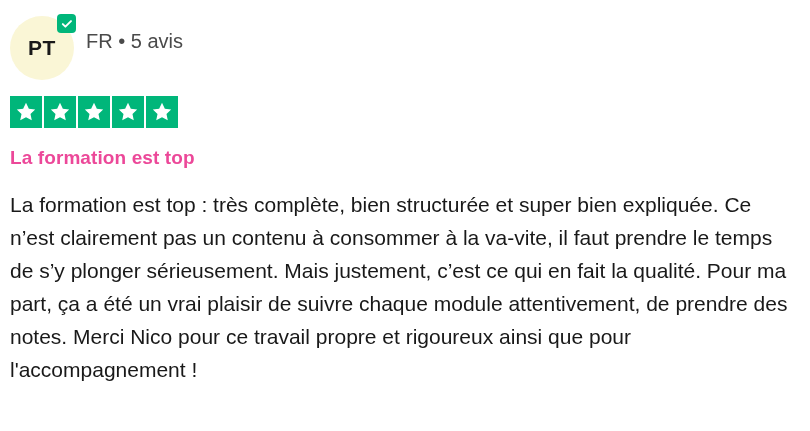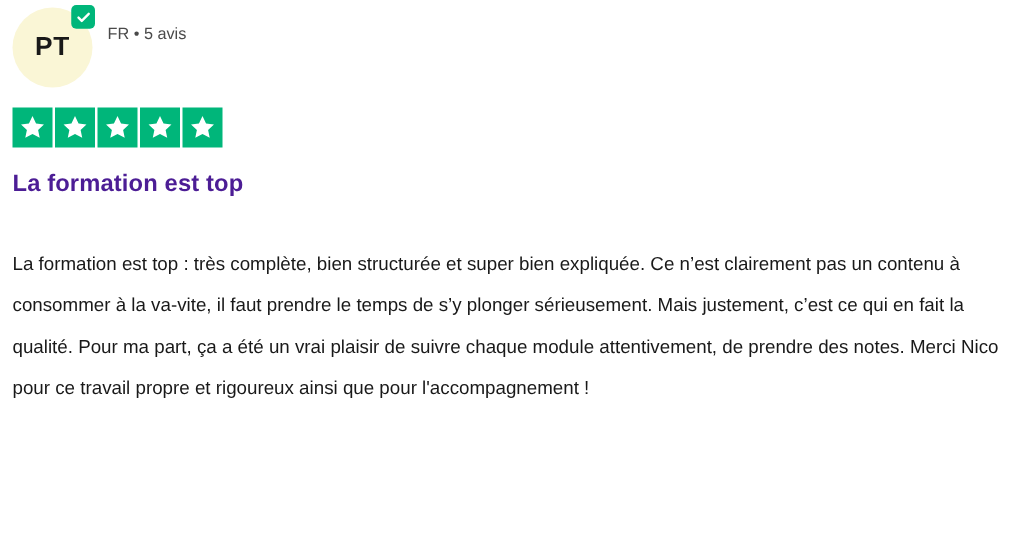--- a/index.html
+++ b/index.html
@@ -8,21 +8,21 @@
   }
   body {
     width: 810px;
     height: 431px;
     background: #ffffff;
     font-family: "Liberation Sans", sans-serif;
     color: #191919;
     overflow: hidden;
   }
   .review {
-    padding: 6px 10px 0 10px;
+    padding: 16px 10px 0 10px;
     box-sizing: border-box;
   }
   .reviewer {
     display: flex;
     align-items: flex-start;
     gap: 12px;
   }
   .avatar-wrap {
     position: relative;
     width: 64px;
@@ -62,21 +62,21 @@
   }
   .reviewer-name {
     font-size: 21px;
     font-weight: bold;
     color: #191919;
     line-height: 1.15;
     letter-spacing: 0.2px;
   }
   .reviewer-meta {
     margin-top: 7px;
-    font-size: 13px;
+    font-size: 20px;
     color: #4a4a4a;
     line-height: 1.2;
   }
   .stars {
     margin-top: 16px;
     display: flex;
     gap: 2px;
   }
   .star {
     width: 32px;
@@ -84,26 +84,26 @@
     background: #00b67a;
     display: flex;
     align-items: center;
     justify-content: center;
   }
   .star svg { display: block; }
   .review-title {
     margin-top: 19px;
     font-size: 19px;
     font-weight: bold;
-    color: #4c1d95;
+    color: #ec4899;
     letter-spacing: 0.1px;
   }
   .review-body {
-    margin-top: 36px;
-    font-size: 15px;
+    margin-top: 19px;
+    font-size: 21px;
     line-height: 33px;
     color: #191919;
     max-width: 790px;
   }
 </style>
 </head>
 <body>
 
 <div class="review">
 

